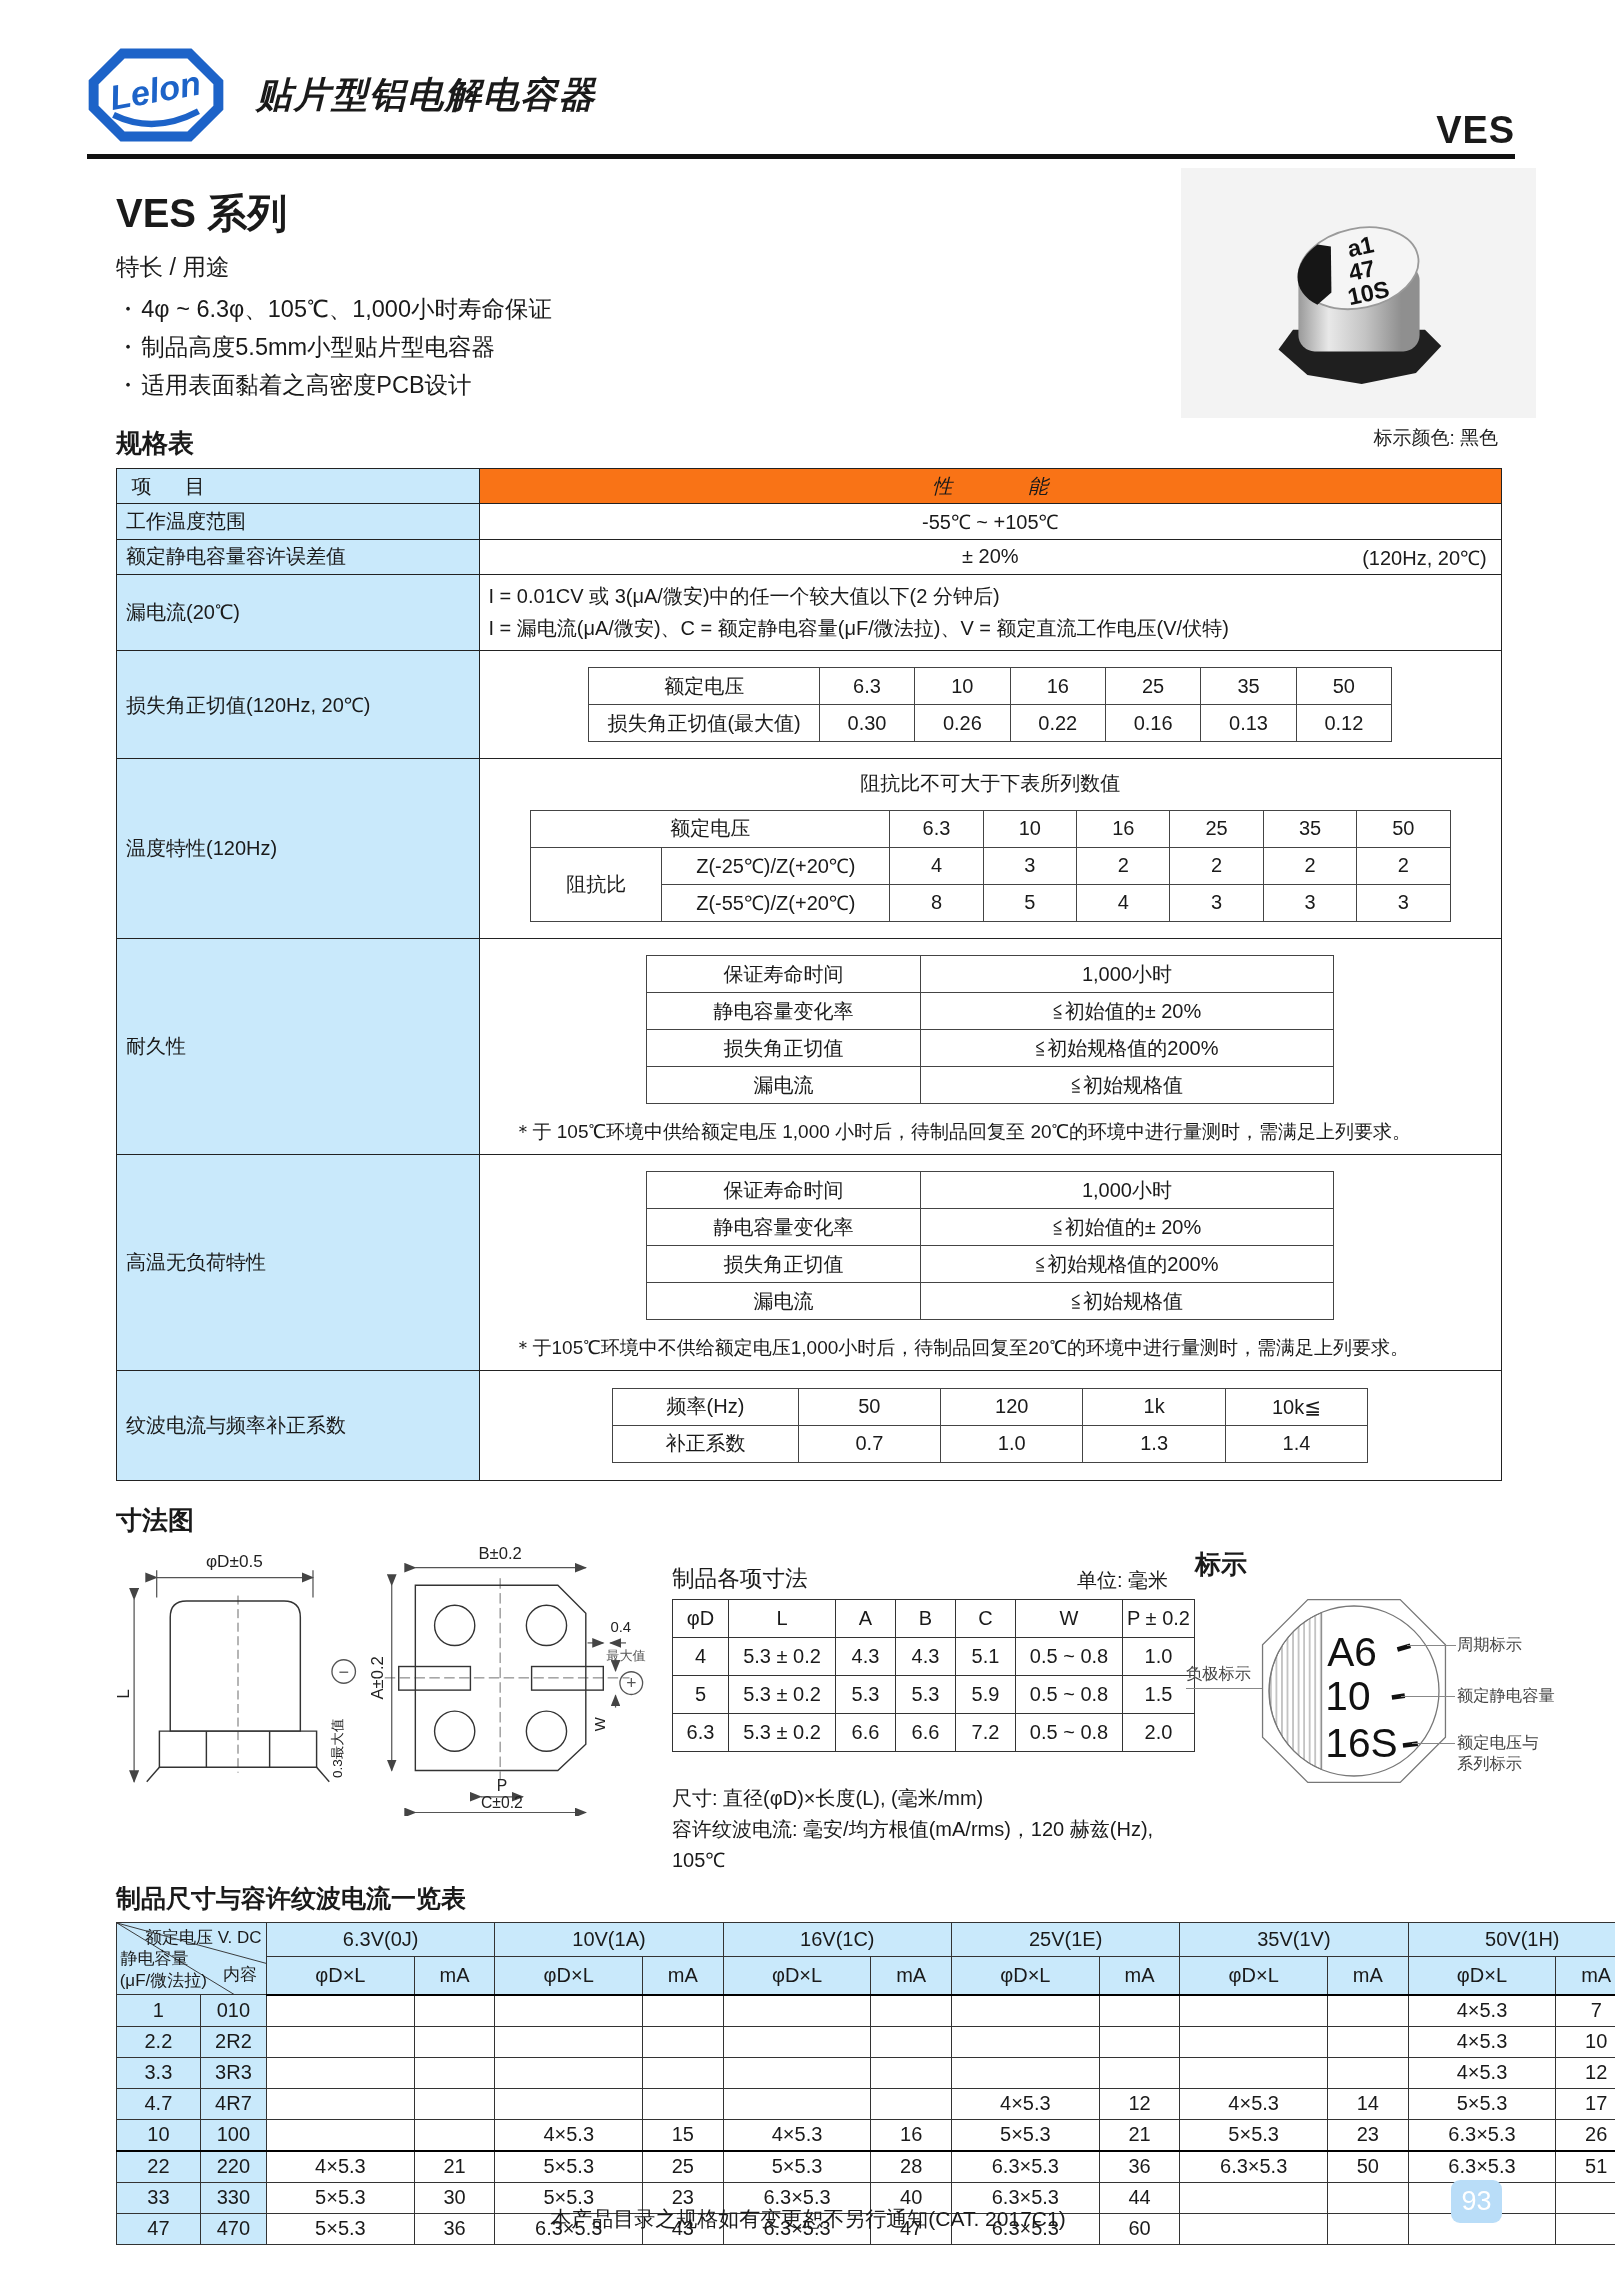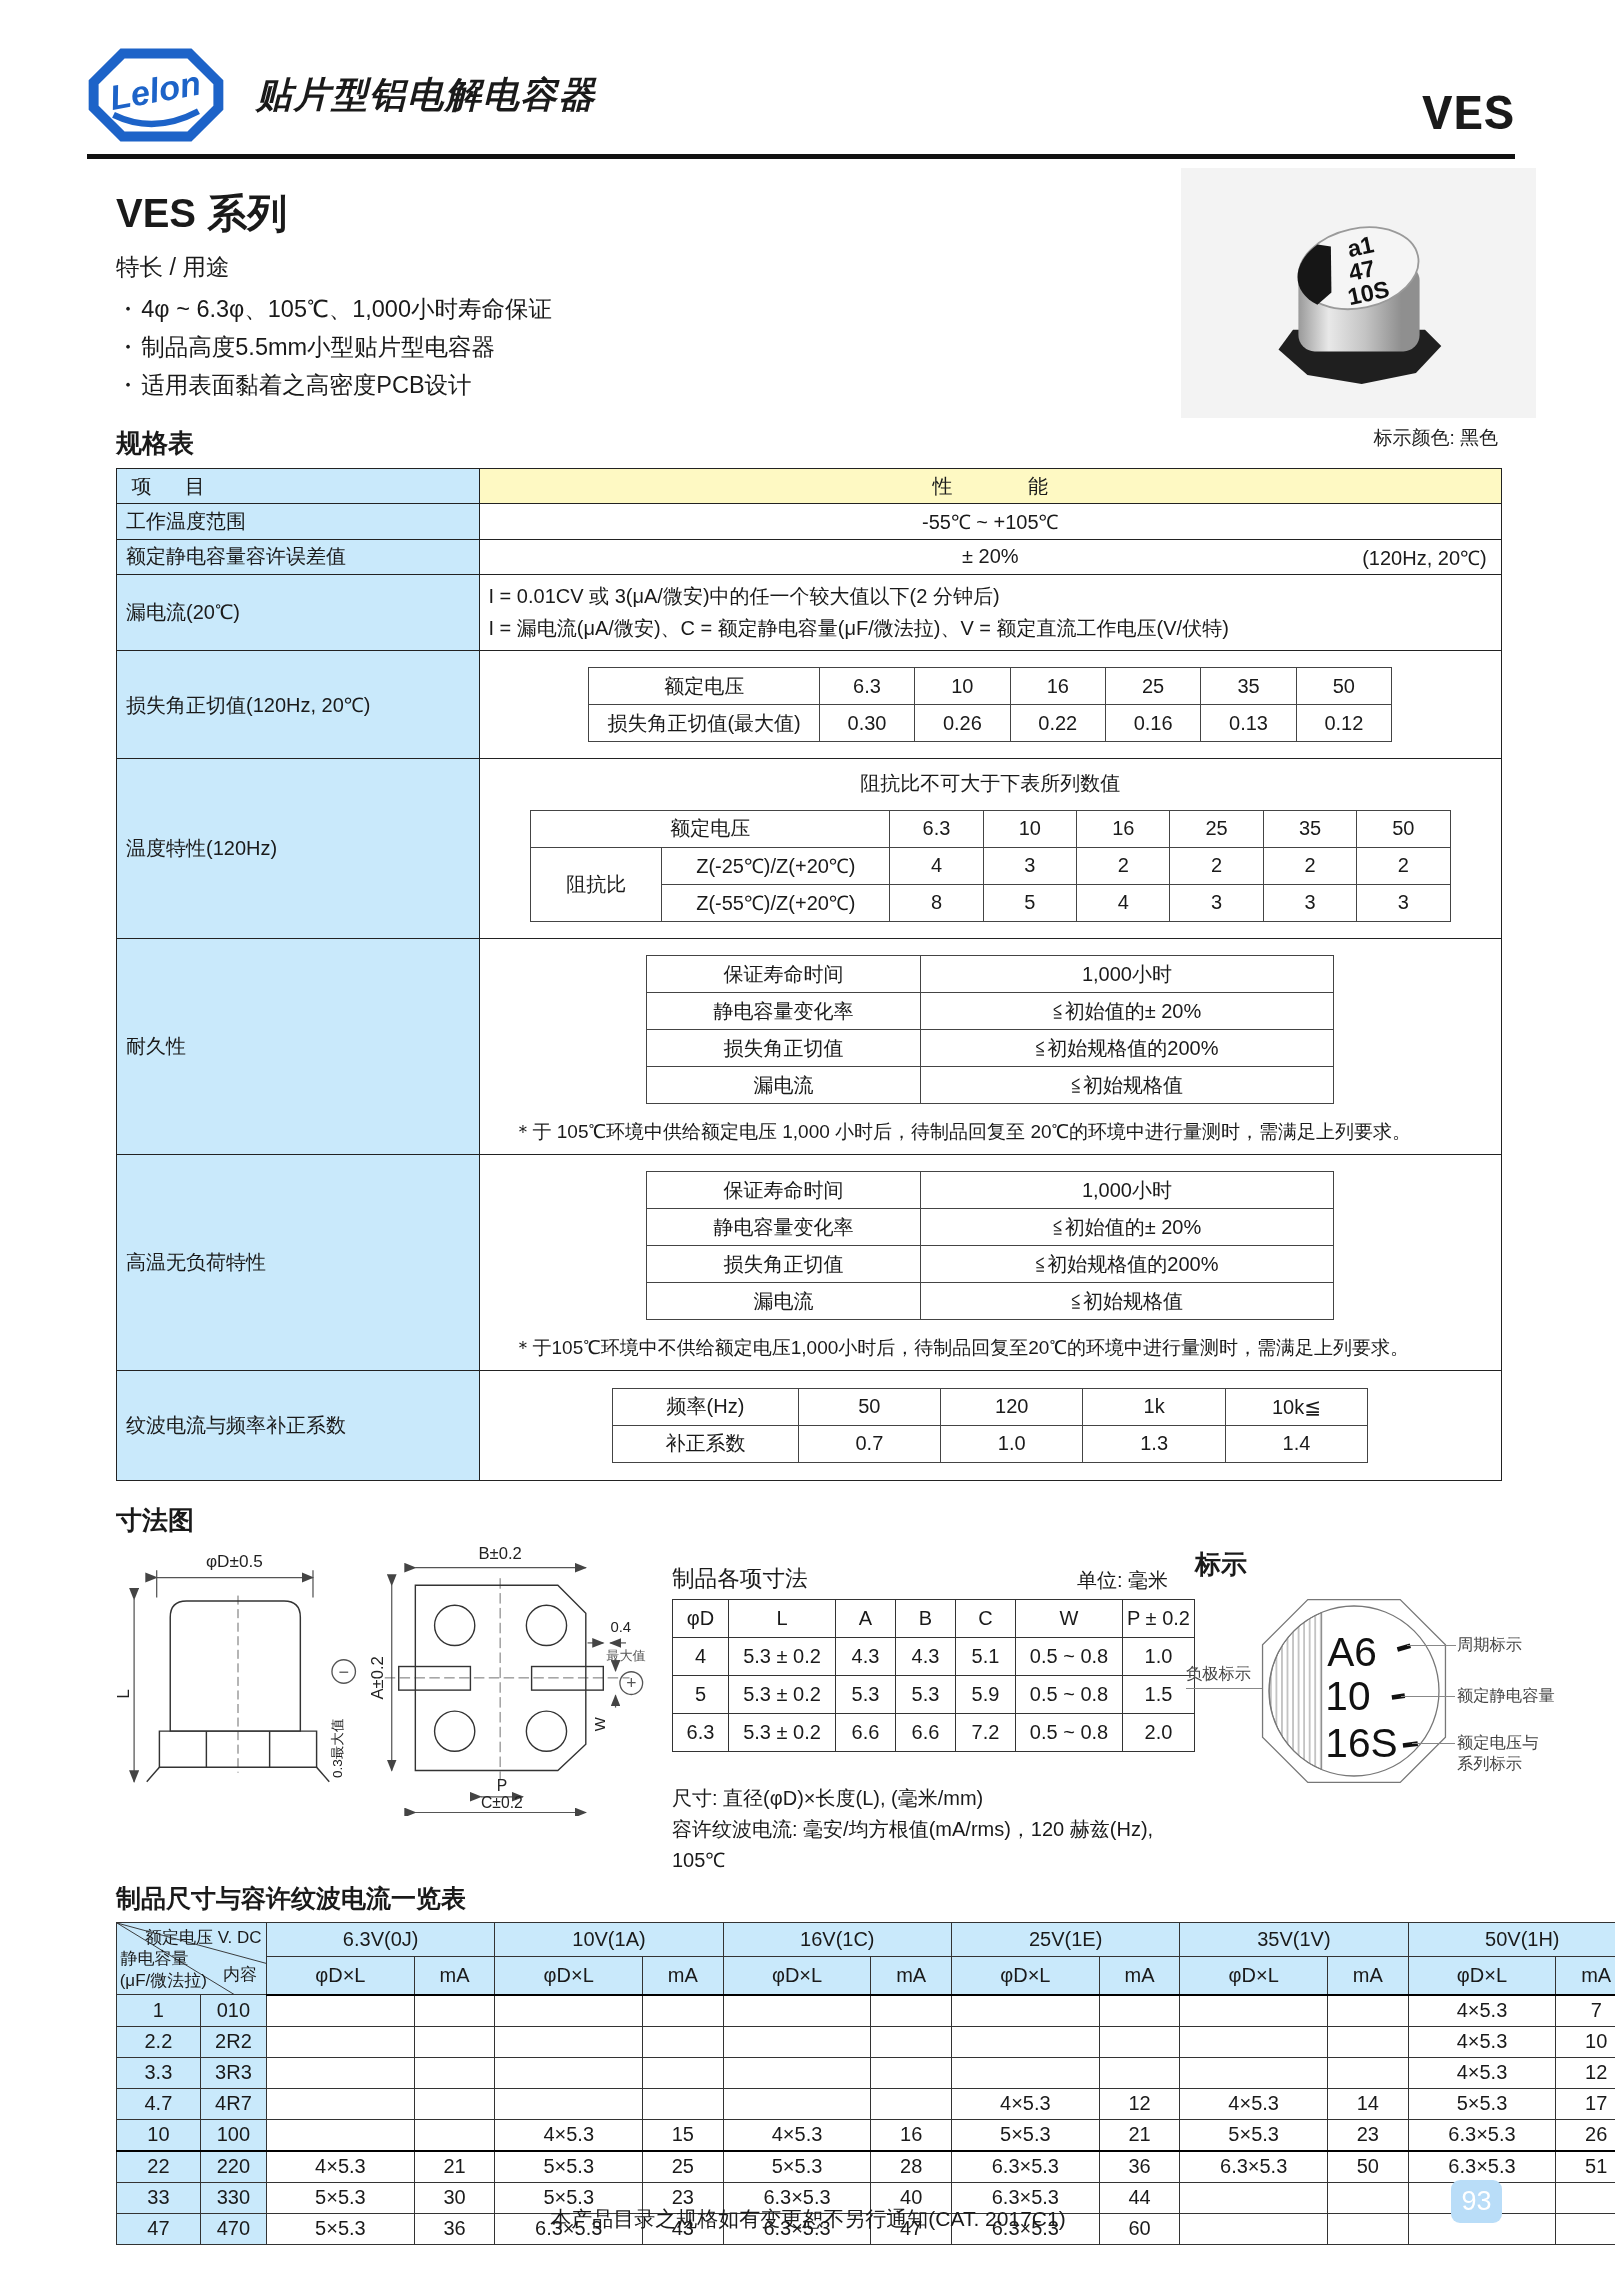--- a/index.html
+++ b/index.html
@@ -3,21 +3,21 @@
 <meta charset="utf-8">
 <style>
   html,body{margin:0;padding:0;background:#e8e8e8;}
   .page{position:relative;width:1616px;height:2285px;background:#ffffff;margin:0 auto;
         font-family:"Liberation Sans",sans-serif;color:#1a1a1a;overflow:hidden;}
   
   .header{position:absolute;left:87px;right:101px;top:36px;height:118px;
           border-bottom:5.4px solid #111;display:flex;align-items:center;}
   .logo{width:138px;height:94px;flex:0 0 auto;}
   .doc-title{font-size:36px;font-weight:bold;font-style:italic;margin-left:31px;letter-spacing:1.8px;}
-  .series-tag{margin-left:auto;font-size:50px;font-weight:bold;letter-spacing:0.9px;align-self:flex-end;padding-bottom:10px;font-family:Liberation Mono, monospace;}
+  .series-tag{margin-left:auto;font-size:38px;font-weight:bold;letter-spacing:0.9px;align-self:flex-end;padding-bottom:2px;}
   
   .content{position:absolute;left:116px;top:159px;width:1386px;}
   h1.series-title{font-size:40px;margin:27px 0 7.2px 0;font-weight:bold;}
   .features{font-size:23.5px;line-height:1.62;}
   .features .fhead{margin-bottom:3.6px;}
   .features .fitem::before{content:"\30FB";margin-right:1.8px;}
   
   .photo-box{position:absolute;right:80px;top:168px;width:355px;height:250px;background:#f3f3f3;
              display:flex;align-items:center;justify-content:center;}
   .photo-caption{position:absolute;right:118px;top:425px;font-size:19px;color:#222;}
@@ -128,21 +128,21 @@
       <div class="fitem">4φ ~ 6.3φ、105℃、1,000小时寿命保证</div>
       <div class="fitem">制品高度5.5mm小型贴片型电容器</div>
       <div class="fitem">适用表面黏着之高密度PCB设计</div>
     </div>
 
     <h2 class="sec">规格表</h2>
     <table class="spec">
       <tbody>
         <tr class="hrow">
           <th class="lbl hitem">项 目</th>
-          <th class="hperf" style="background:#fef9c3;">性 能</th>
+          <th class="hperf" style="background:#f97316;font-style:italic;">性 能</th>
         </tr>
         <tr style="height:33px;">
           <td class="lbl">工作温度范围</td>
           <td class="perf cell-center">-55℃ ~ +105℃</td>
         </tr>
         <tr style="height:34px;">
           <td class="lbl">额定静电容量容许误差值</td>
           <td class="perf">
             <div class="tol-wrap">
               <span>± 20%</span>

